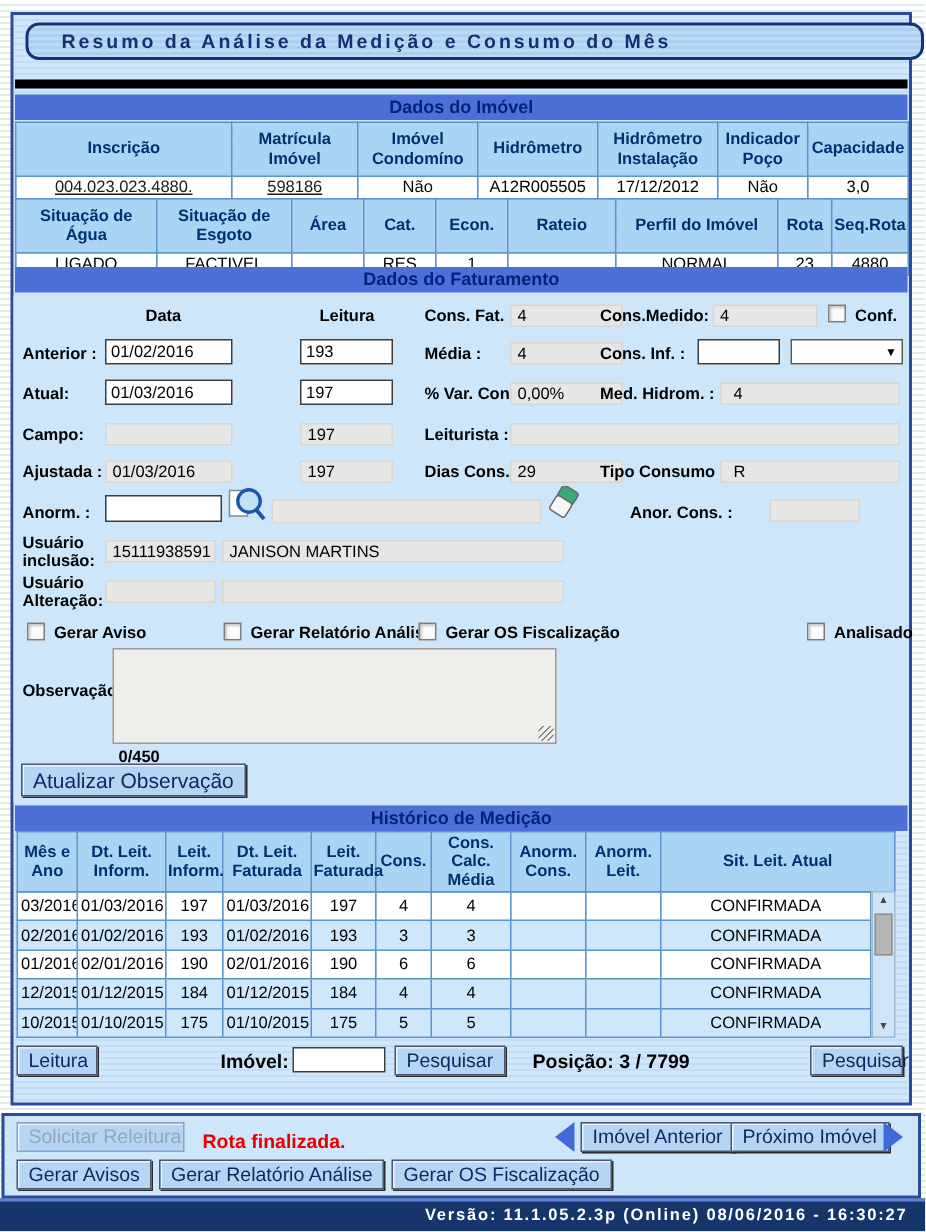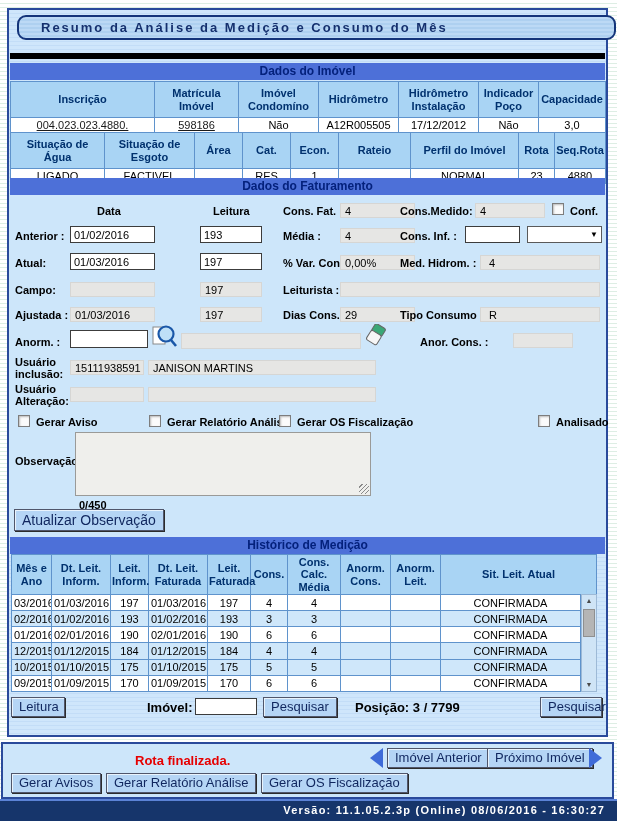--- a/index.html
+++ b/index.html
@@ -345,32 +345,20 @@
                 <td>01/10/2015</td>
                 <td>175</td>
                 <td>01/10/2015</td>
                 <td>175</td>
                 <td>5</td>
                 <td>5</td>
                 <td></td>
                 <td></td>
                 <td class="sit">CONFIRMADA</td>
           </tr>
-          <tr>
-            <td>09/2015</td>
-                <td>01/09/2015</td>
-                <td>170</td>
-                <td>01/09/2015</td>
-                <td>170</td>
-                <td>6</td>
-                <td>6</td>
-                <td></td>
-                <td></td>
-                <td class="sit">CONFIRMADA</td>
-          </tr>
         </tbody>
           </table>
         <div class="vscroll">
           <div class="vs-btn" style="top:0;">▲</div>
           <div class="vs-thumb"></div>
           <div class="vs-btn" style="bottom:0;">▼</div>
         </div>
       </div>
     </div>
 
@@ -378,20 +366,21 @@
       <div class="btn" style="left:2px;top:0;width:54px;">Leitura</div>
       <div class="txt13" style="left:138px;top:3px;">Imóvel:</div>
       <input class="winput" style="left: 186px; top: 1px; width: 62px; height: 17px;">
       <div class="btn" style="left:254px;top:0;">Pesquisar</div>
       <div class="txt13" style="left:346px;top:3px;">Posição: 3 / 7799</div>
       <div class="btn" style="right:4px;top:0;width:62px;">Pesquisar</div>
     </div>
   </div>
 
   <div id="botpanel">
+    <div class="btn disabled" style="left:8px;top:4px;width:112px;">Solicitar Releitura</div>
     <div class="red-msg" style="left:132px;top:9px;">Rota finalizada.</div>
     <div class="arrow left" style="left:367px;top:4px;"></div>
     <div class="btn" style="left:384px;top:4px;">Imóvel Anterior</div>
     <div class="btn" style="left:484px;top:4px;">Próximo Imóvel</div>
     <div class="arrow right" style="left:586px;top:4px;"></div>
     <div class="btn" style="left:8px;top:29px;">Gerar Avisos</div>
     <div class="btn" style="left:103px;top:29px;">Gerar Relatório Análise</div>
     <div class="btn" style="left:258px;top:29px;">Gerar OS Fiscalização</div>
   </div>
 

